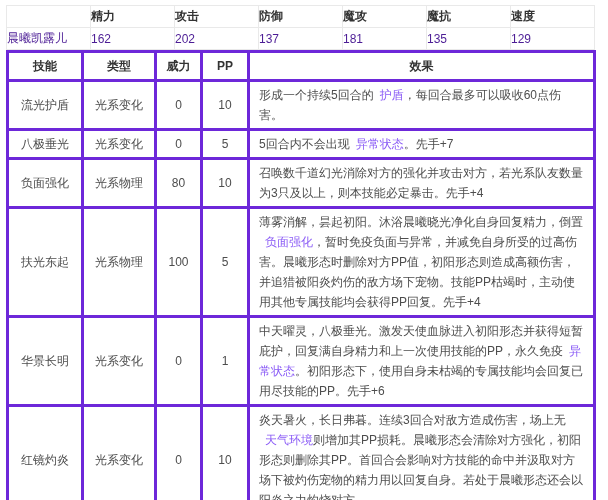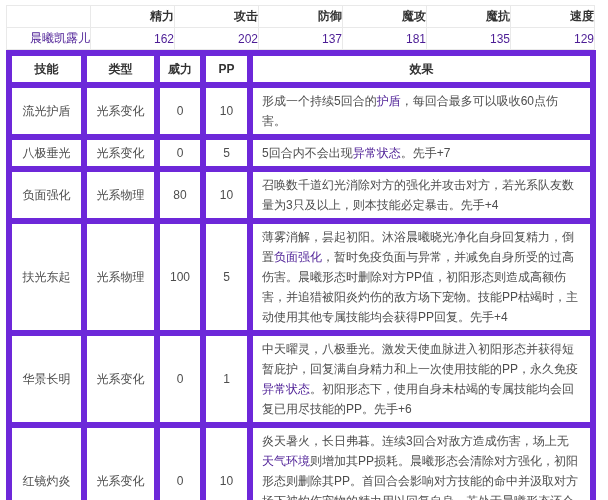--- a/index.html
+++ b/index.html
@@ -7,41 +7,41 @@
     width:608px;height:500px;overflow:hidden;
     font-family:"Liberation Sans","DejaVu Sans",sans-serif;
     color:#4d4d4d;
   }
   .page{padding:5px 0 0 6px;}
   table{border-collapse:collapse;table-layout:fixed;}
 
   
   .stats-table{width:588px;}
   .stats-table th,.stats-table td{
-    border:1px solid #e9e9e9;height:21px;text-align:right;
+    border:1px solid #e9e9e9;height:21px;text-align:left;
     font-size:12px;padding:0;
   }
   .stats-table th{color:#333;font-weight:bold;background:#fff;}
   .stats-table td{color:#4c1d95;}
 
   
   .section-title{
     font-size:15px;font-weight:bold;color:#333;
     margin:17px 0 9px 0;letter-spacing:1px;
   }
 
   
   .skills-table{width:590px;}
   .skills-table th,.skills-table td{
-    border:6px solid #6d28d9;font-size:12px;line-height:20px;
+    border:3px solid #6d28d9;font-size:12px;line-height:20px;
     padding:2px 6px;text-align:center;vertical-align:middle;color:#4d4d4d;
   }
   .skills-table th{color:#333;font-weight:bold;padding:3px 6px;}
   .skills-table td.effect{text-align:left;padding:3px 10px 3px 9px;}
-  .wlink{color:#4c1d95;cursor:pointer;}
+  .wlink{color:#8b5cf6;cursor:pointer;padding-left:6px;}
 </style>
 </head>
 <body>
 
 <div class="page">
 
   <table class="stats-table">
     <colgroup>
       <col style="width:84px">
         <col style="width:84px">

